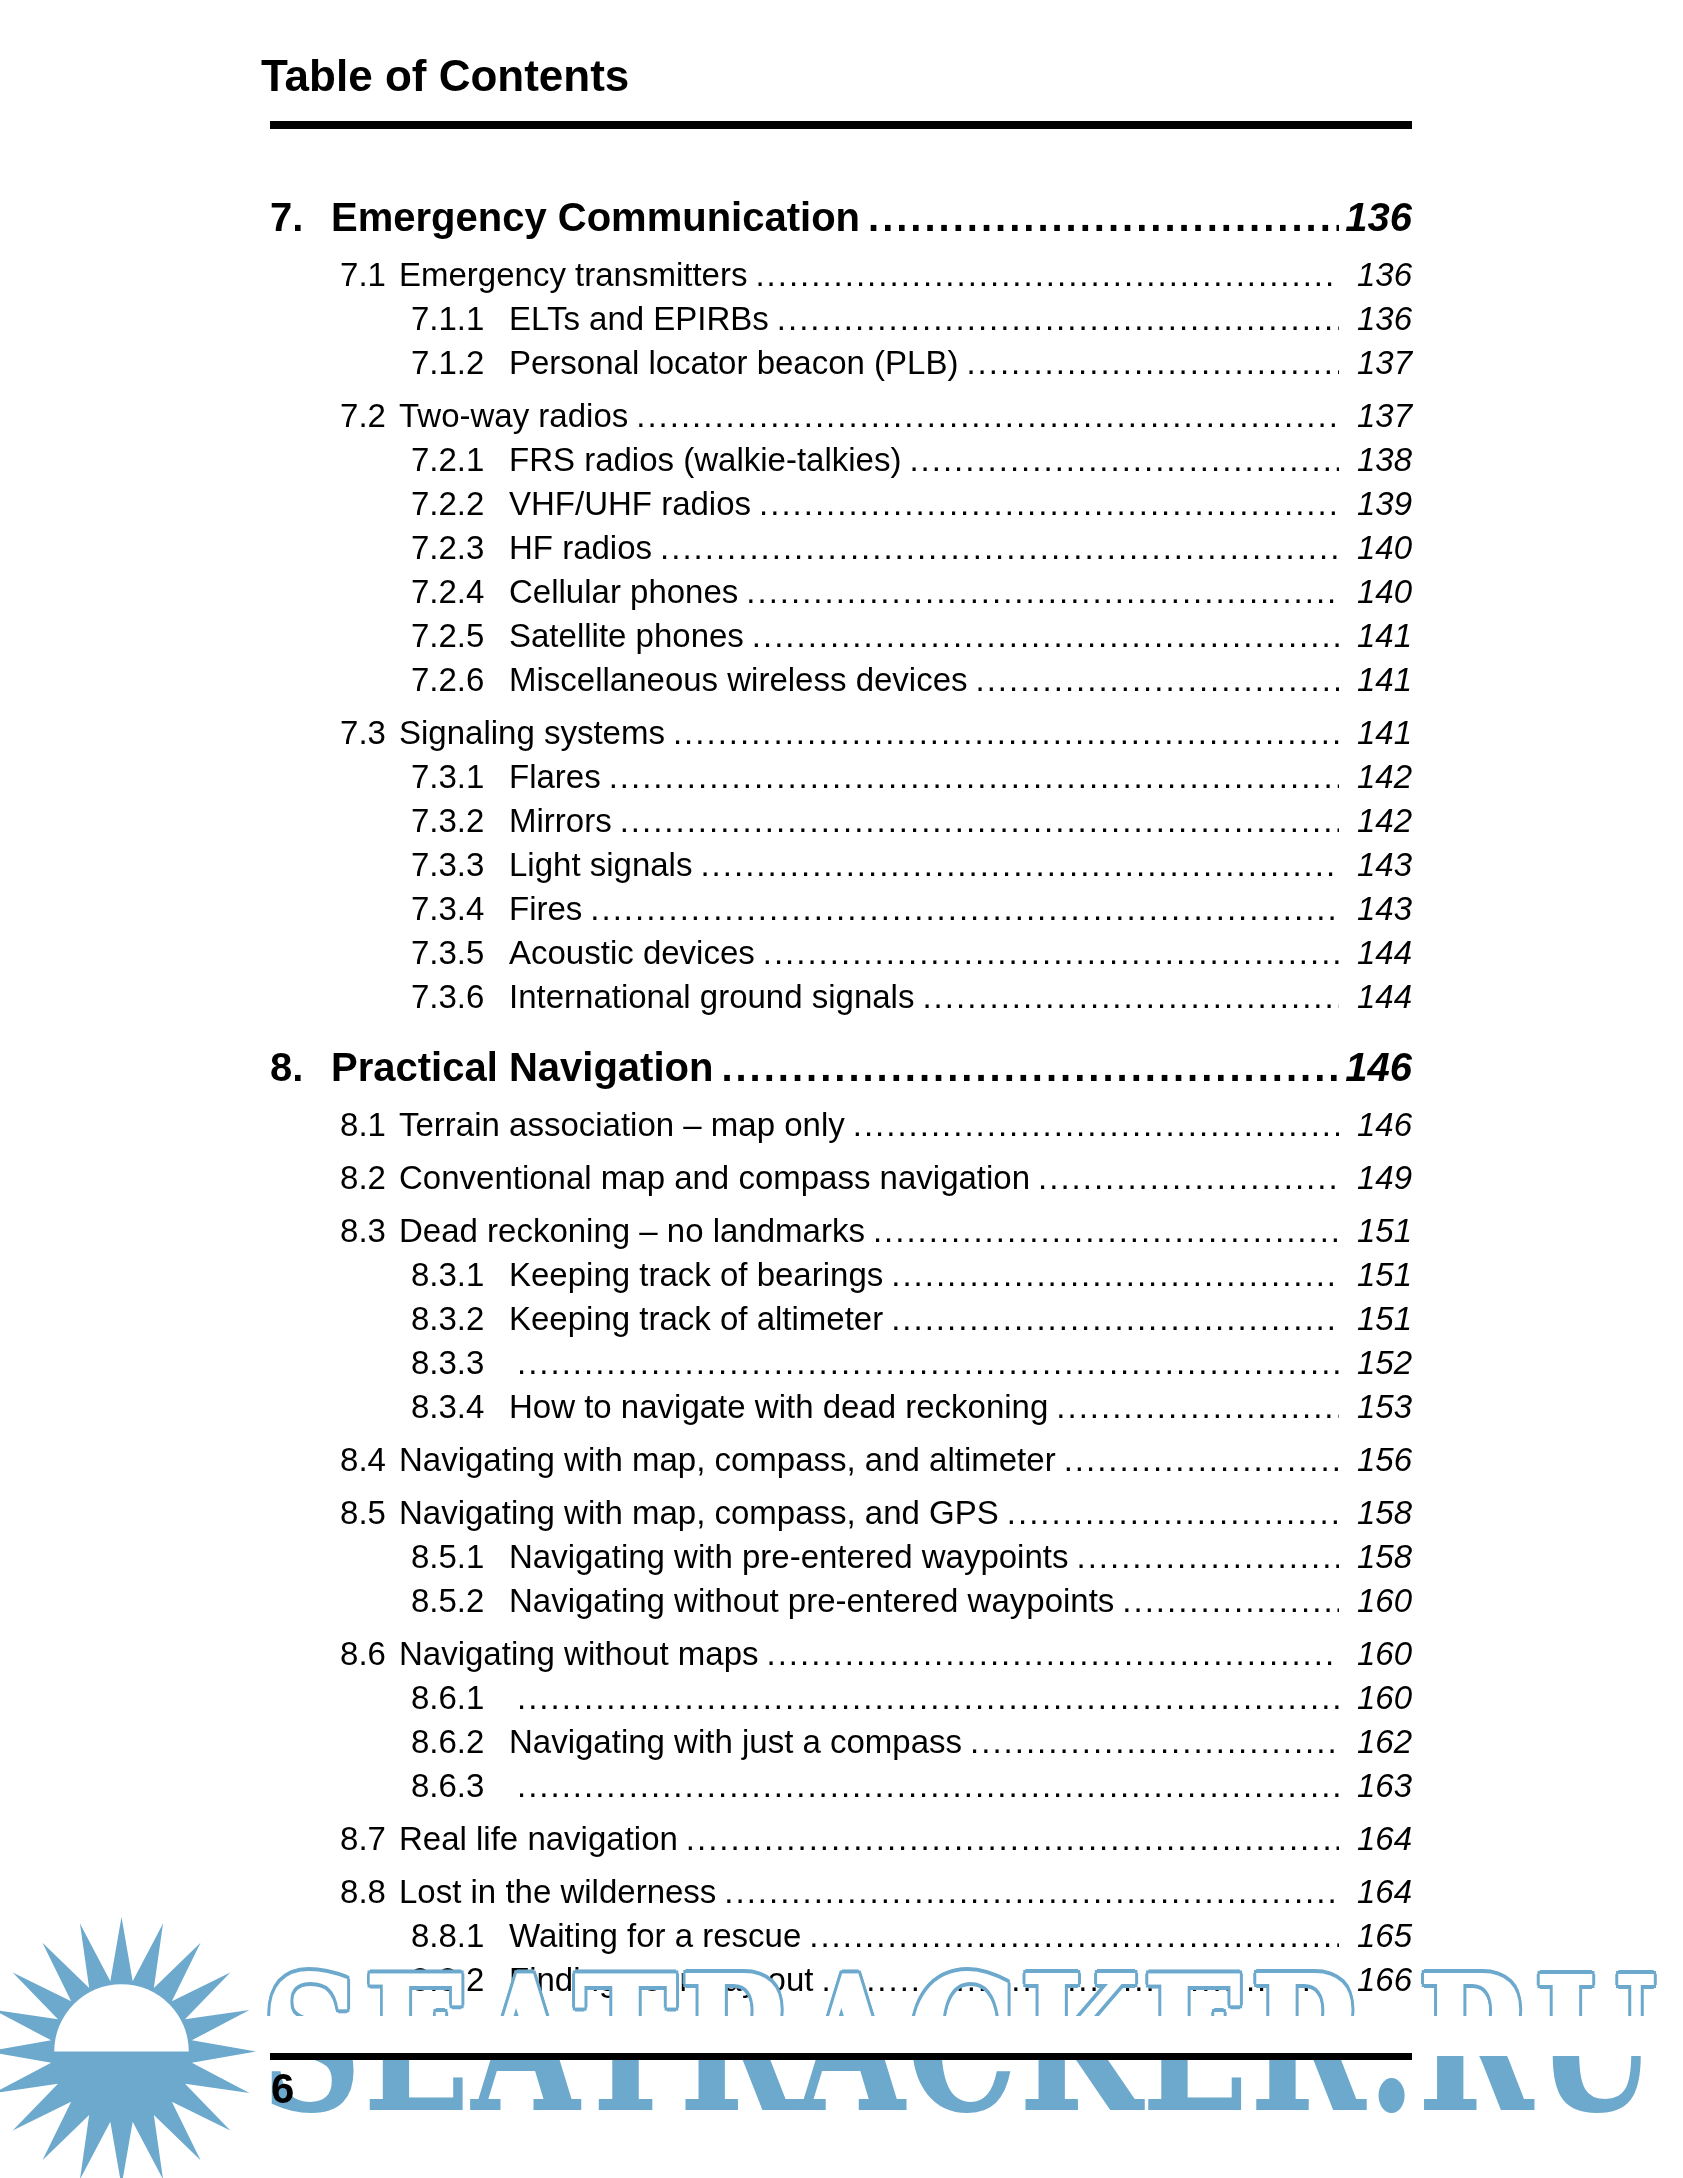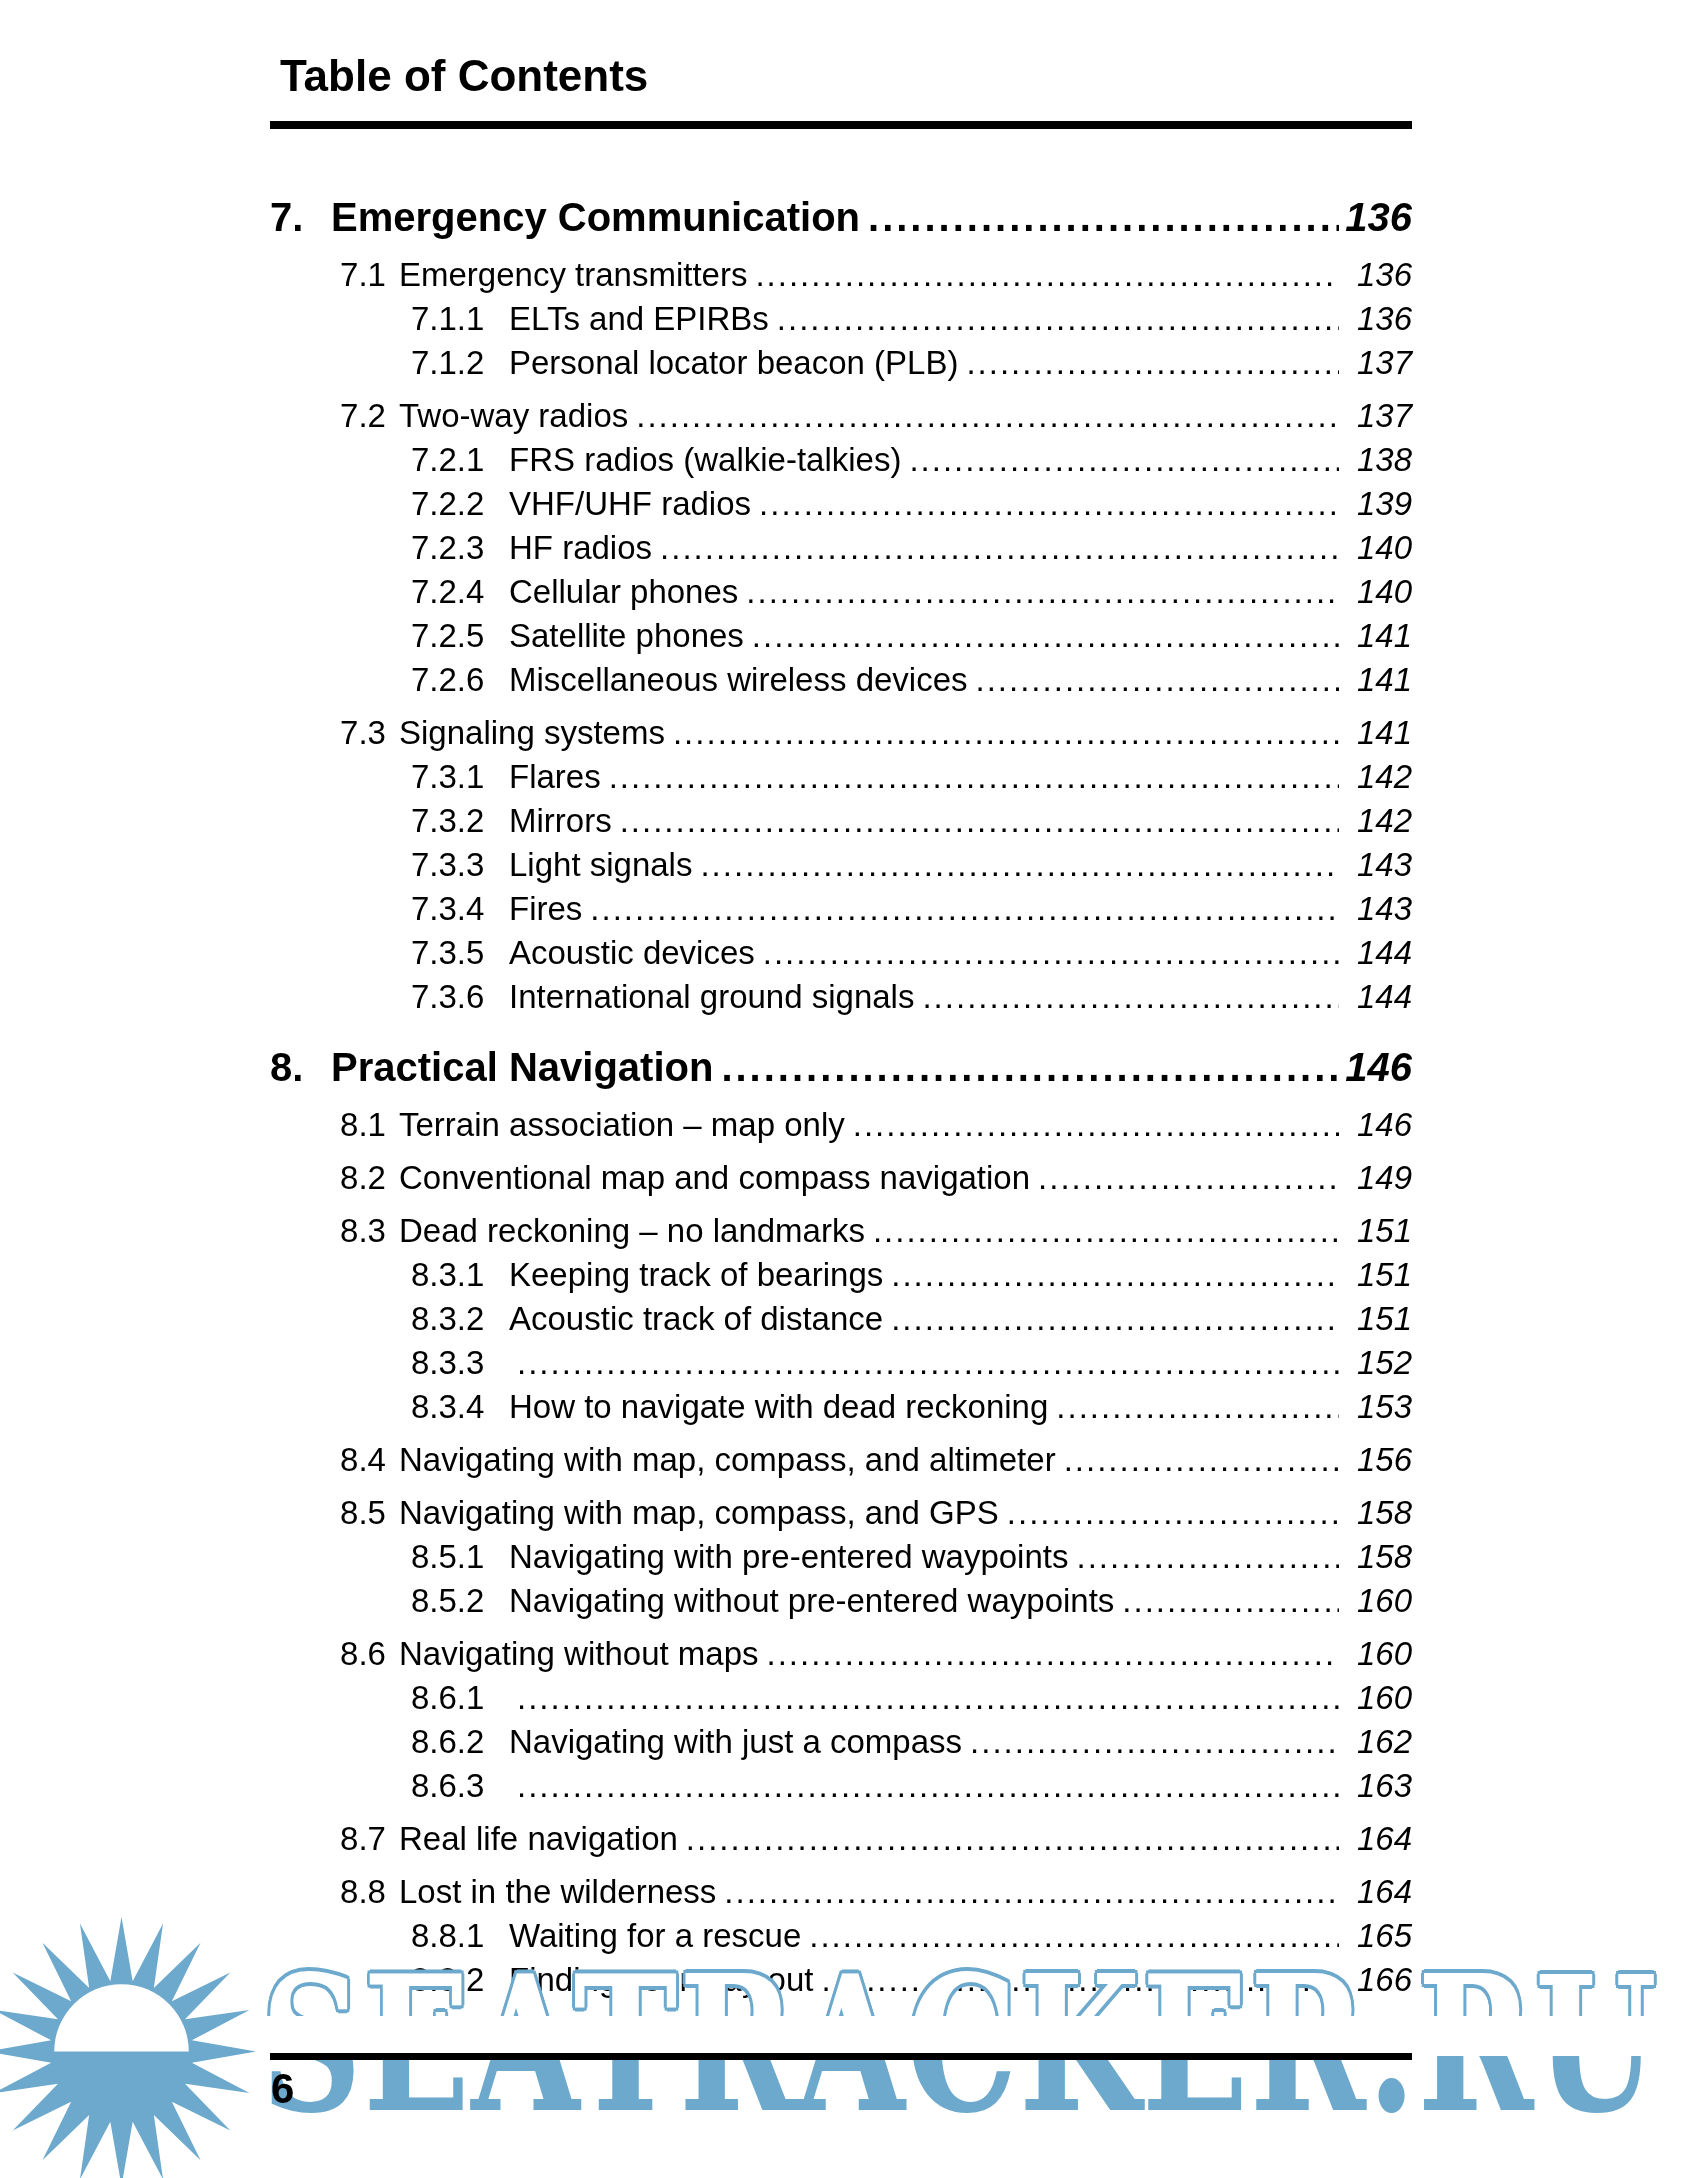--- a/index.html
+++ b/index.html
@@ -1,21 +1,21 @@
 <!DOCTYPE html>
 <html><head>
 <meta charset="utf-8">
 <style>
   html,body{margin:0;padding:0;}
   body{
     width:1683px;height:2178px;position:relative;overflow:hidden;
     background:#ffffff;font-family:"Liberation Sans", sans-serif;color:#000;
   }
   
-  .page-header{position:absolute;left:280px;top:51px;width:1142px;z-index:5;}
+  .page-header{position:absolute;left:261px;top:51px;width:1142px;z-index:5;}
   .page-header .title{font-size:44px;font-weight:bold;letter-spacing:0px;}
   .header-rule{position:absolute;left:270px;top:121px;width:1142px;height:8px;background:#000;z-index:5;}
   
   .toc{position:absolute;left:270px;top:0px;width:1142px;z-index:5;}
   .chapter-heading{
     display:flex;align-items:baseline;font-size:40px;font-weight:bold;
     line-height:53px;margin-top:22px;margin-bottom:8px;white-space:nowrap;
   }
   .chapter-heading:first-child{margin-top:191px;}
   .chapter-heading .num{flex:0 0 61px;}
@@ -197,21 +197,21 @@
       <span class="pagenum">151</span>
     </div>
     <div class="row lvl3">
       <span class="num">8.3.1</span>
       <span class="entry-title">Keeping track of bearings</span>
       <span class="leader">............................................................................................................................................................................................................................</span>
       <span class="pagenum">151</span>
     </div>
     <div class="row lvl3">
       <span class="num">8.3.2</span>
-      <span class="entry-title">Acoustic track of distance</span>
+      <span class="entry-title">Keeping track of altimeter</span>
       <span class="leader">............................................................................................................................................................................................................................</span>
       <span class="pagenum">151</span>
     </div>
     <div class="row lvl3">
       <span class="num">8.3.3</span>
       <span class="leader">............................................................................................................................................................................................................................</span>
       <span class="pagenum">152</span>
     </div>
     <div class="row lvl3">
       <span class="num">8.3.4</span>

